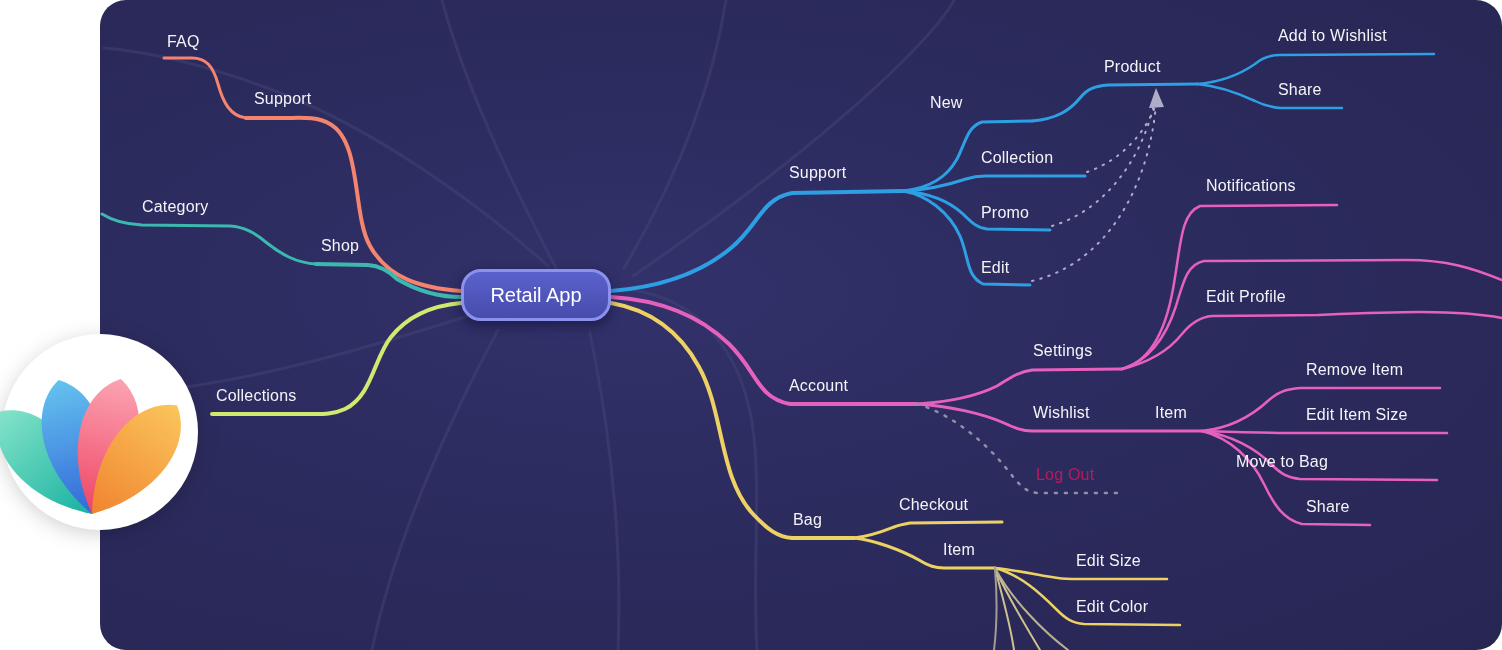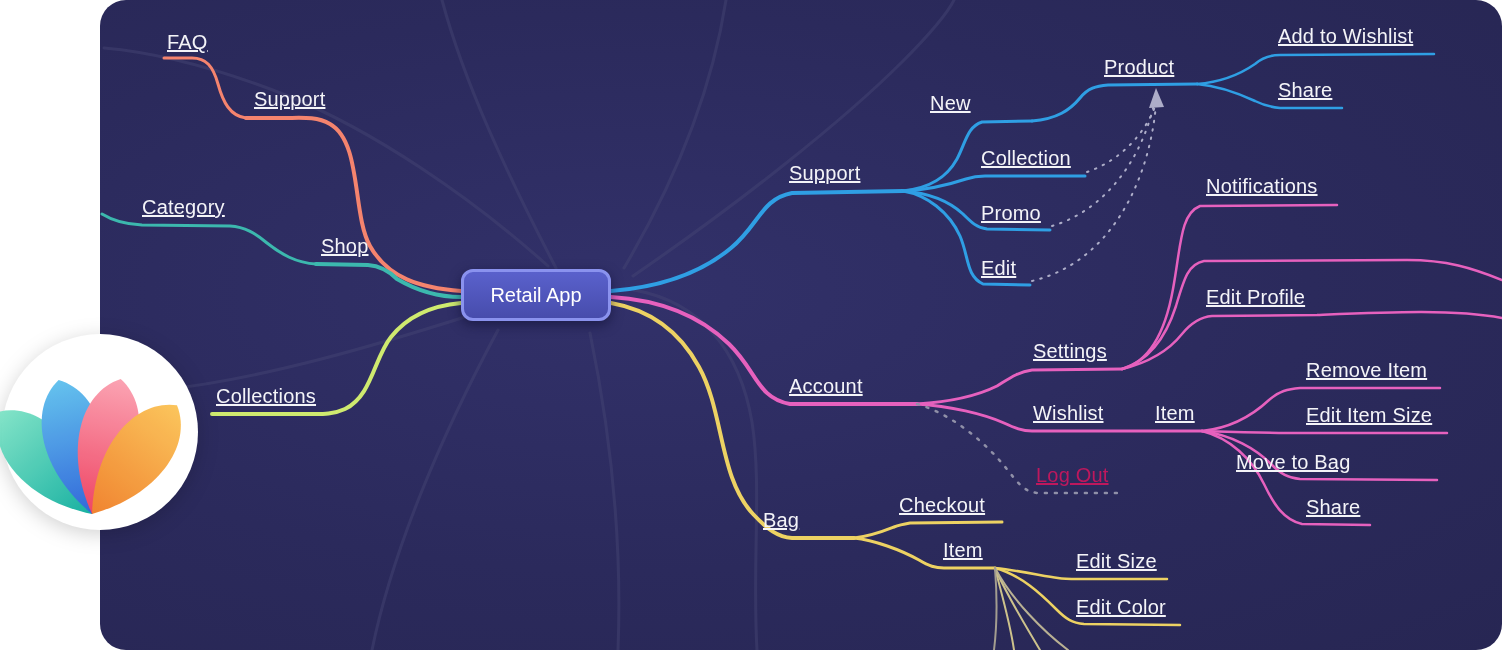--- a/index.html
+++ b/index.html
@@ -1,24 +1,24 @@
 <!DOCTYPE html>
 <html><head>
 <meta charset="utf-8">
 <style>
   html,body{margin:0;padding:0;background:#ffffff;font-family:"Liberation Sans",sans-serif;}
   .stage{position:relative;width:1502px;height:650px;overflow:hidden;background:#ffffff;}
   .canvas{position:absolute;left:100px;top:0;width:1402px;height:650px;border-radius:26px;
           background:radial-gradient(ellipse at 38% 45%, #32316a 0%, #2b2a5c 55%, #272653 100%);}
   svg.lines{position:absolute;left:0;top:0;width:1502px;height:650px;}
   svg.lines path{fill:none;stroke-linecap:round;stroke-linejoin:round;}
-  .lbl{position:absolute;color:#F4F4F8;font-size:20px;line-height:24px;white-space:nowrap;letter-spacing:.2px;cursor:default;text-decoration:underline;}
+  .lbl{position:absolute;color:#F4F4F8;font-size:16px;line-height:24px;white-space:nowrap;letter-spacing:.2px;cursor:default;}
   .lbl.dim{color:#be185d;}
   .root-node{position:absolute;left:461px;top:269px;width:150px;height:52px;box-sizing:border-box;
-             border:3px solid #8A92EE;border-radius:12px;
+             border:3px solid #8A92EE;border-radius:20px;
              background:linear-gradient(180deg,#5A61CC 0%,#474CAC 100%);
              box-shadow:0 4px 12px rgba(12,12,48,.55);
              display:flex;align-items:center;justify-content:center;
              color:#ffffff;font-size:20px;}
   .logo{position:absolute;left:0px;top:332px;width:200px;height:200px;filter:drop-shadow(0 4px 10px rgba(0,0,0,.18));}
 </style>
 </head>
 <body>
 
 <div class="stage">
@@ -124,21 +124,21 @@
   <div class="lbl" style="left:1033px;top:339px">Settings</div>
   <div class="lbl" style="left:789px;top:374px">Account</div>
   <div class="lbl" style="left:1033px;top:401px">Wishlist</div>
   <div class="lbl" style="left:1155px;top:401px">Item</div>
   <div class="lbl" style="left:1306px;top:358px">Remove Item</div>
   <div class="lbl" style="left:1306px;top:403px">Edit Item Size</div>
   <div class="lbl" style="left:1236px;top:450px">Move to Bag</div>
   <div class="lbl" style="left:1306px;top:495px">Share</div>
   <div class="lbl dim" style="left:1036px;top:463px">Log Out</div>
 
-  <div class="lbl" style="left:763px;top:508px">Bag</div>
+  <div class="lbl" style="left:793px;top:508px">Bag</div>
   <div class="lbl" style="left:899px;top:493px">Checkout</div>
   <div class="lbl" style="left:943px;top:538px">Item</div>
   <div class="lbl" style="left:1076px;top:549px">Edit Size</div>
   <div class="lbl" style="left:1076px;top:595px">Edit Color</div>
 
   <svg class="logo" viewBox="0 0 200 200">
     <defs>
       <linearGradient id="leafTeal" x1="0" y1="1" x2="0" y2="0">
         <stop offset="0" stop-color="#0fae9e"></stop>
           <stop offset="1" stop-color="#7fe3c6"></stop>

